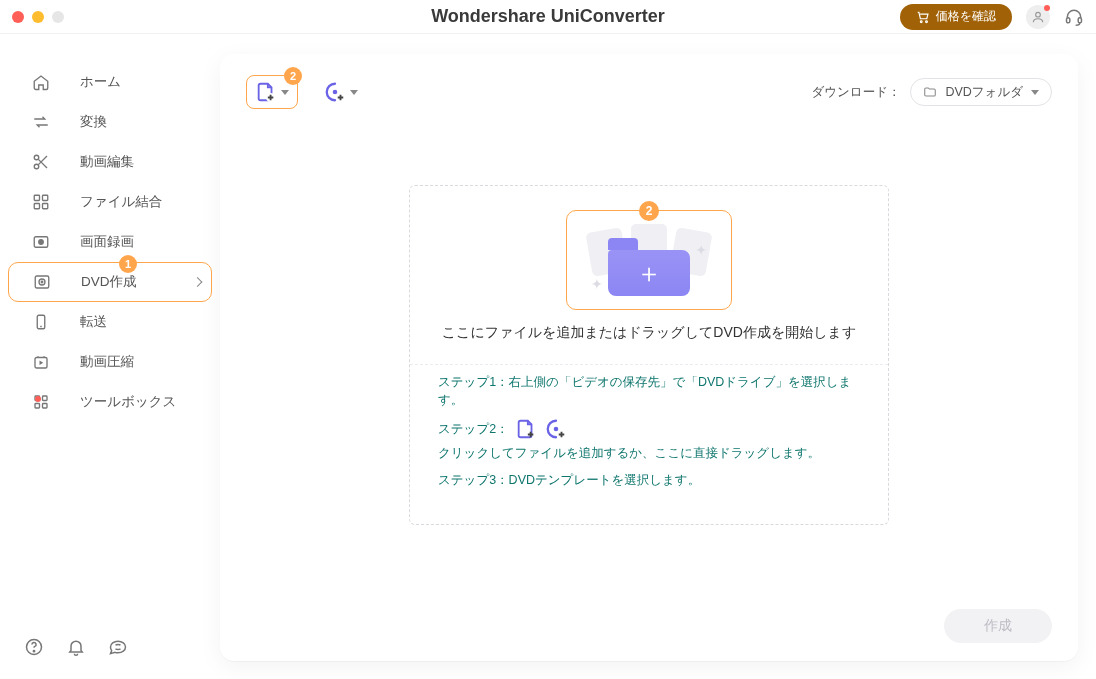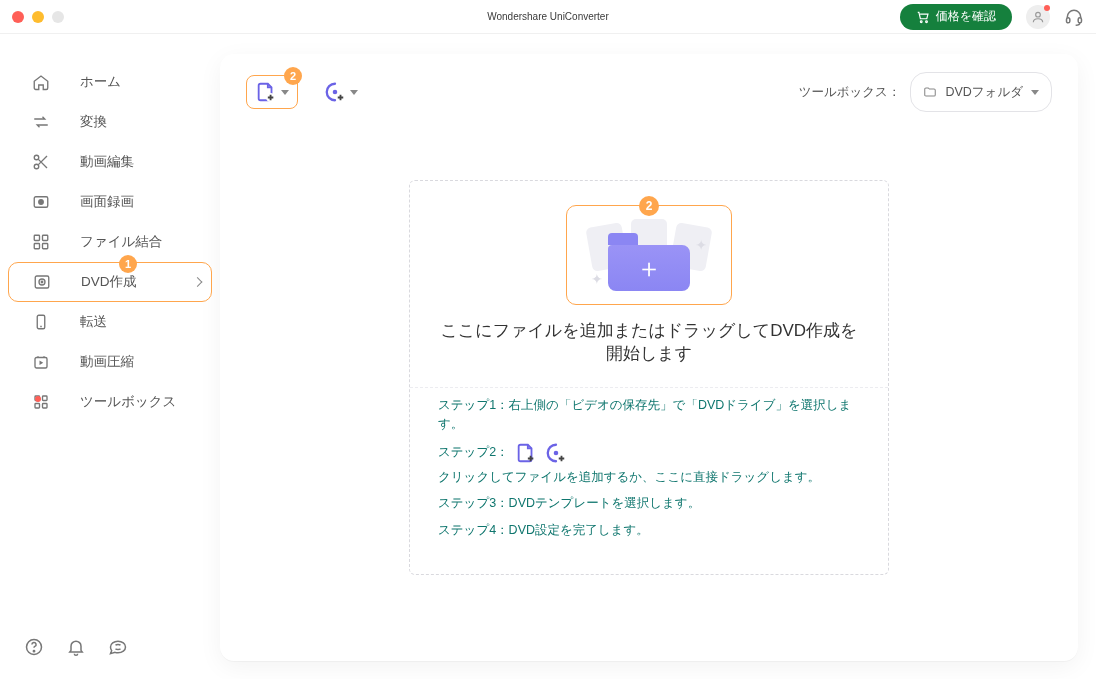--- a/index.html
+++ b/index.html
@@ -13,25 +13,25 @@
   
   .titlebar {
     height: 34px; display: flex; align-items: center; padding: 0 12px;
     border-bottom: 1px solid #f0f0f0; position: relative;
   }
   .traffic { display: flex; gap: 8px; }
   .tl { width: 12px; height: 12px; border-radius: 50%; }
   .tl.red { background: #ff5f57; } .tl.yel { background: #febc2e; } .tl.grn { background: #e6e6e6; }
   .title-text {
     position: absolute; left: 0; right: 0; text-align: center;
-    font-size: 10px; font-weight: 400; color: #3a3a3a; pointer-events: none;
+    font-size: 18px; font-weight: 700; color: #3a3a3a; pointer-events: none;
   }
   .titlebar-right { margin-left: auto; display: flex; align-items: center; gap: 14px; }
   .price-btn {
-    background: #15803d; color: #fff; border: none; border-radius: 15px;
+    background: #a16207; color: #fff; border: none; border-radius: 15px;
     height: 26px; padding: 0 16px; font-size: 12px; display: flex; align-items: center; gap: 6px;
     cursor: pointer;
   }
   .avatar {
     width: 24px; height: 24px; border-radius: 50%; background: #eee;
     display: grid; place-items: center; position: relative;
   }
   .avatar .dot { width: 6px; height: 6px; border-radius: 50%; background: #ff5f57; position: absolute; top: 0; right: 0; }
 
   
@@ -79,21 +79,21 @@
   .tb-btn .caret { width: 0; height: 0; border-left: 4px solid transparent; border-right: 4px solid transparent; border-top: 5px solid #888; }
   .tb-btn.hl { border: 1px solid #ffa64d; }
   .tb-badge {
     position: absolute; top: -9px; right: -5px; width: 18px; height: 18px;
     background: #ffa64d; color: #fff; font-size: 11px; border-radius: 50%;
     display: grid; place-items: center; font-weight: 600;
   }
   .tb-right { display: flex; align-items: center; gap: 10px; font-size: 12.5px; color: #555; }
   .dest-dd {
     display: flex; align-items: center; gap: 8px; border: 1px solid #e3e3e7;
-    border-radius: 16px; height: 40px; padding: 0 12px; cursor: pointer;
+    border-radius: 16px; height: 28px; padding: 0 12px; cursor: pointer;
   }
   .dest-dd .caret { width: 0; height: 0; border-left: 4px solid transparent; border-right: 4px solid transparent; border-top: 5px solid #888; }
 
   .dropzone-wrap { flex: 1; display: grid; place-items: center; }
   .dropzone {
     width: 480px; border: 1px dashed #d9d9de; border-radius: 6px;
     padding: 24px 28px 26px; text-align: center;
   }
   .dz-illus {
     width: 166px; height: 100px; margin: 0 auto 14px;
@@ -123,21 +123,21 @@
   }
   .fs-body {
     width: 82px; height: 46px;
     background: linear-gradient(180deg,#9a93f6,#8b86f3);
     border-radius: 4px 8px 8px 8px; display: grid; place-items: center;
   }
   .fs-plus { color: #fff; font-size: 26px; font-weight: 300; line-height: 0; }
   .spark { position: absolute; color: #dcdce4; font-size: 14px; }
   .spark.l { left: 2px; top: 52px; } .spark.r { right: 2px; top: 18px; }
 
-  .dz-title { font-size: 17px; color: #333; margin: 4px 0 22px; }
+  .dz-title { font-size: 14px; color: #333; margin: 4px 0 22px; }
   .steps { text-align: left; font-size: 12.5px; color: #0f766e; line-height: 1.5; }
   .steps .row { margin: 8px 0; display: flex; align-items: center; flex-wrap: wrap; gap: 4px; }
   .steps hr { border: none; border-top: 1px dashed #ececf0; margin: 6px -28px 2px; }
   .mini-ico { width: 22px; height: 22px; margin: 0 2px; }
 
   .create-btn {
     align-self: flex-end; margin-top: 12px;
     background: #f2f2f4; color: #bdbdc4; border: none; border-radius: 18px;
     height: 34px; padding: 0 40px; font-size: 14px; cursor: not-allowed;
   }
@@ -208,36 +208,36 @@
                 <circle cx="6" cy="6" r="3"></circle>
                 <circle cx="6" cy="18" r="3"></circle>
                 <path d="M20 4L8.5 15.5M20 20L8.5 8.5"></path>
               </svg>
             </span>
           <span>動画編集</span>
         </div>
         <div class="sb-item">
           <span class="sb-icon">
               <svg viewBox="0 0 24 24" fill="none" stroke="currentColor" stroke-width="1.8">
-                <rect x="3" y="5" width="18" height="14" rx="2"></rect>
-                <circle cx="12" cy="12" r="3" fill="currentColor"></circle>
-              </svg>
-            </span>
-          <span>画面録画</span>
-        </div>
-        <div class="sb-item">
-          <span class="sb-icon">
-              <svg viewBox="0 0 24 24" fill="none" stroke="currentColor" stroke-width="1.8">
                 <rect x="3" y="3" width="7" height="7" rx="1"></rect>
                 <rect x="14" y="3" width="7" height="7" rx="1"></rect>
                 <rect x="3" y="14" width="7" height="7" rx="1"></rect>
                 <rect x="14" y="14" width="7" height="7" rx="1"></rect>
               </svg>
             </span>
           <span>ファイル結合</span>
+        </div>
+        <div class="sb-item">
+          <span class="sb-icon">
+              <svg viewBox="0 0 24 24" fill="none" stroke="currentColor" stroke-width="1.8">
+                <rect x="3" y="5" width="18" height="14" rx="2"></rect>
+                <circle cx="12" cy="12" r="3" fill="currentColor"></circle>
+              </svg>
+            </span>
+          <span>画面録画</span>
         </div>
         <div class="sb-item active">
           <span class="sb-badge">1</span>
           <span class="sb-icon">
               <svg viewBox="0 0 24 24" fill="none" stroke="currentColor" stroke-width="1.8">
                 <rect x="3" y="4" width="18" height="16" rx="2"></rect>
                 <circle cx="12" cy="12" r="4"></circle>
                 <circle cx="12" cy="12" r="1" fill="currentColor"></circle>
               </svg>
             </span>
@@ -317,21 +317,21 @@
               <svg width="22" height="22" viewBox="0 0 24 24">
                   <path d="M12 3a9 9 0 1 0 0 18" fill="none" stroke="#6b63e6" stroke-width="2.5" stroke-linecap="round"></path>
                   <circle cx="12" cy="12" r="2.5" fill="#6b63e6"></circle>
                   <circle cx="18" cy="18" r="5" fill="#fff"></circle>
                   <path d="M18 15v6M15 18h6" stroke="#444" stroke-width="2"></path>
                 </svg>
               <span class="caret"></span>
             </div>
           </div>
           <div class="tb-right">
-            <span>ツールボックス：</span>
+            <span>ダウンロード：</span>
             <div class="dest-dd">
               <svg width="14" height="14" viewBox="0 0 24 24" fill="none" stroke="#888" stroke-width="1.8">
                   <path d="M3 7a2 2 0 0 1 2-2h4l2 2h8a2 2 0 0 1 2 2v8a2 2 0 0 1-2 2H5a2 2 0 0 1-2-2z"></path>
                 </svg>
               <span>DVDフォルダ</span>
               <span class="caret"></span>
             </div>
           </div>
         </div>
 
@@ -367,21 +367,23 @@
                     <path d="M17 15v6M14 18h6" stroke="#444" stroke-width="2"></path>
                   </svg>
                 <svg class="mini-ico" viewBox="0 0 24 24">
                     <path d="M12 3a9 9 0 1 0 0 18" fill="none" stroke="#6b63e6" stroke-width="2.5" stroke-linecap="round"></path>
                     <circle cx="12" cy="12" r="2.5" fill="#6b63e6"></circle>
                     <path d="M18 15v6M15 18h6" stroke="#444" stroke-width="2"></path>
                   </svg>
                 <span>クリックしてファイルを追加するか、ここに直接ドラッグします。</span>
               </div>
               <div class="row">ステップ3：DVDテンプレートを選択します。</div>
-              <div class="row">ステップ4：DVD設定を完了します。</div>
             </div>
           </div>
         </div>
 
+        <button class="create-btn">
+          <span>作成</span>
+        </button>
       </div>
     </div>
   </div>
 </div>
 
 </body></html>

